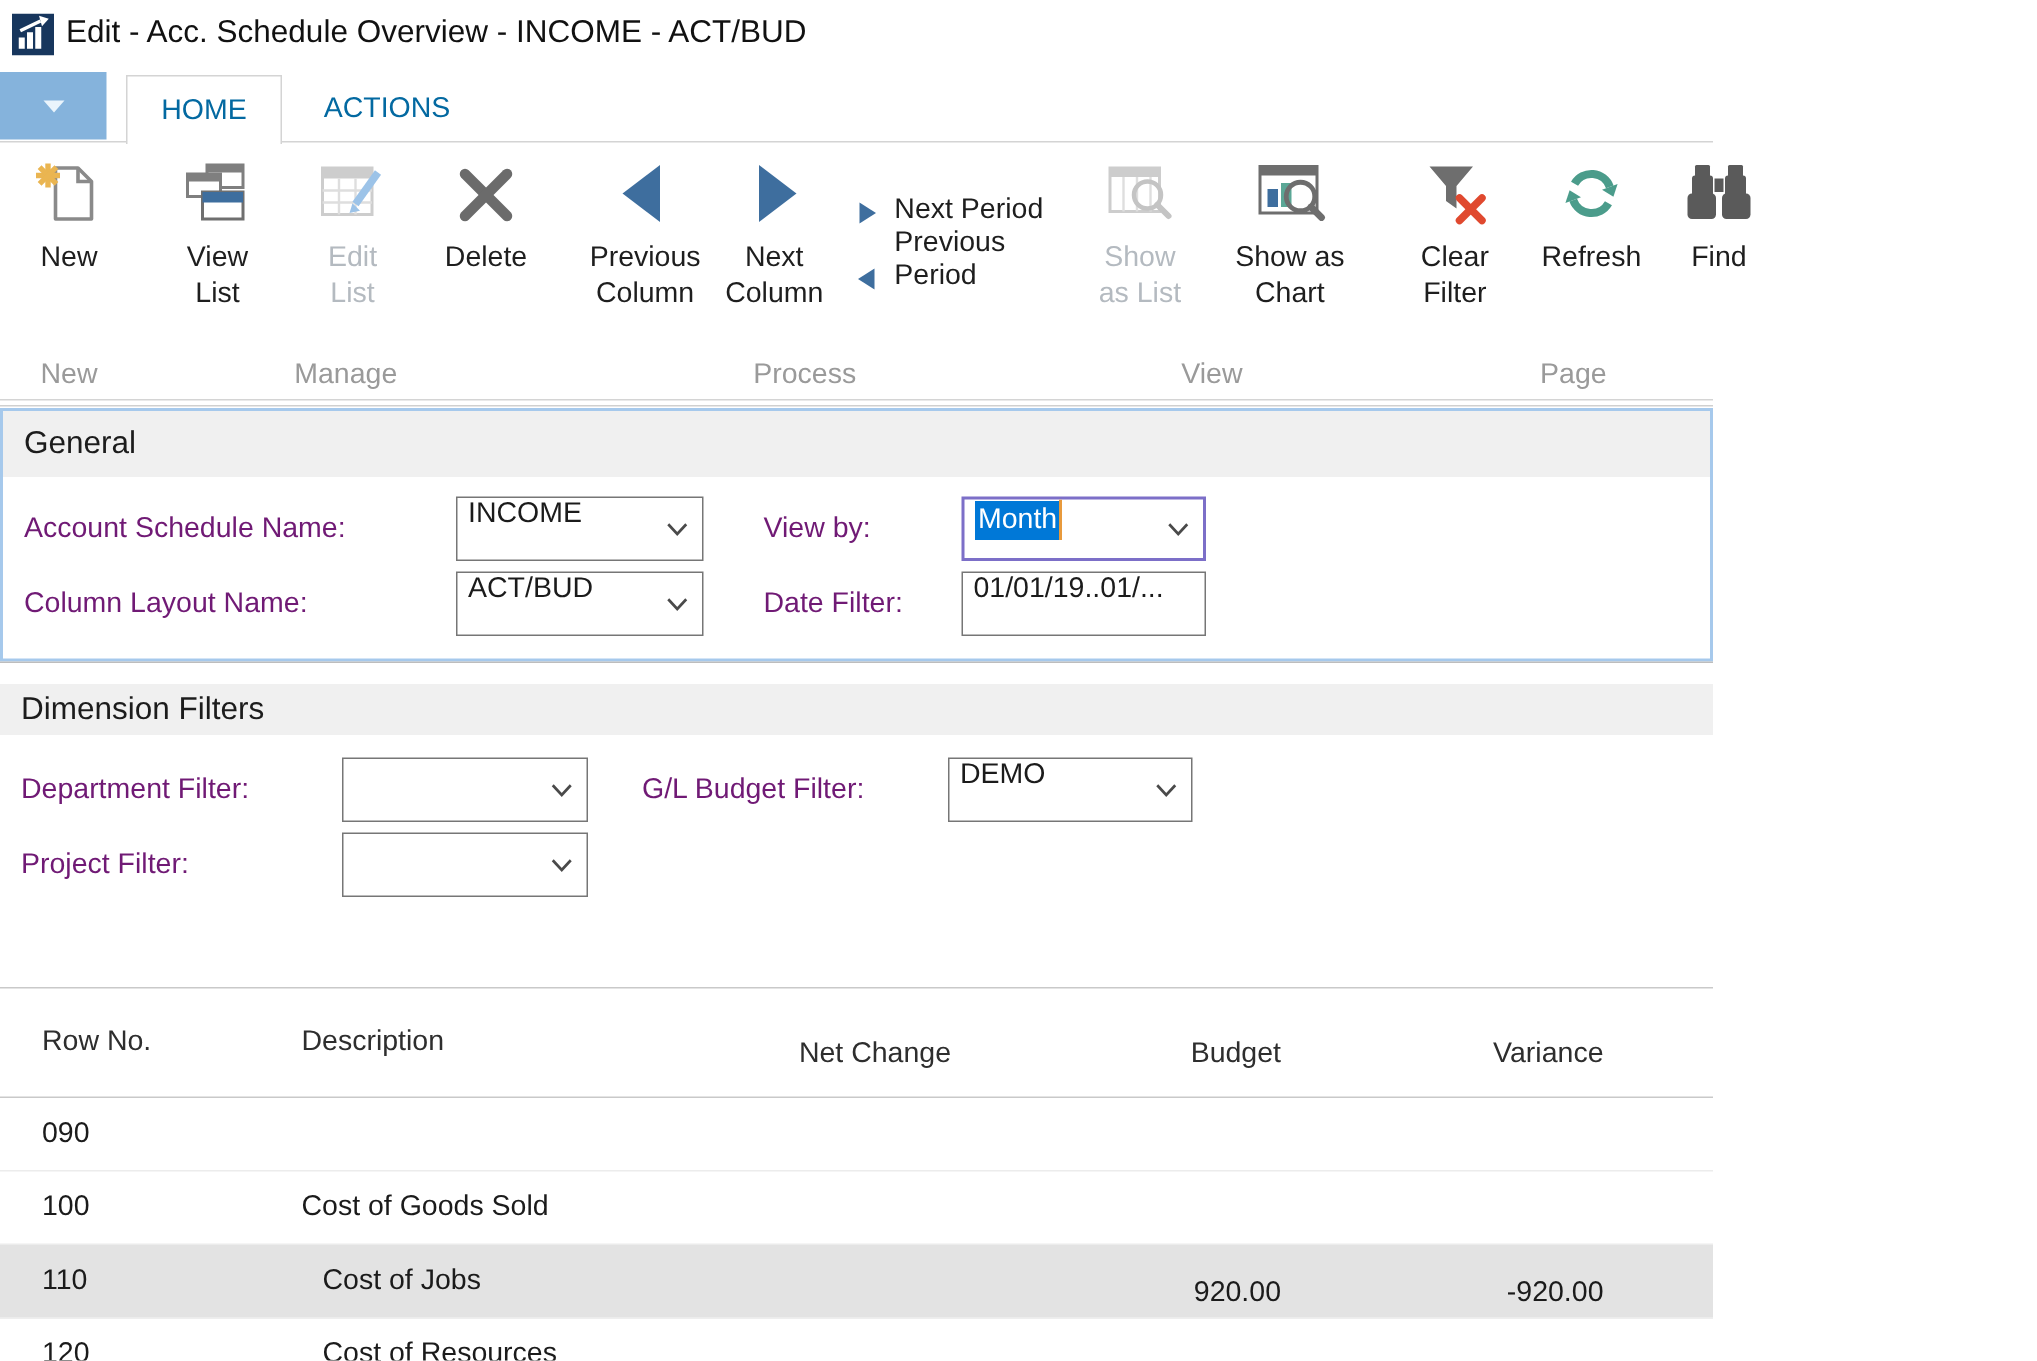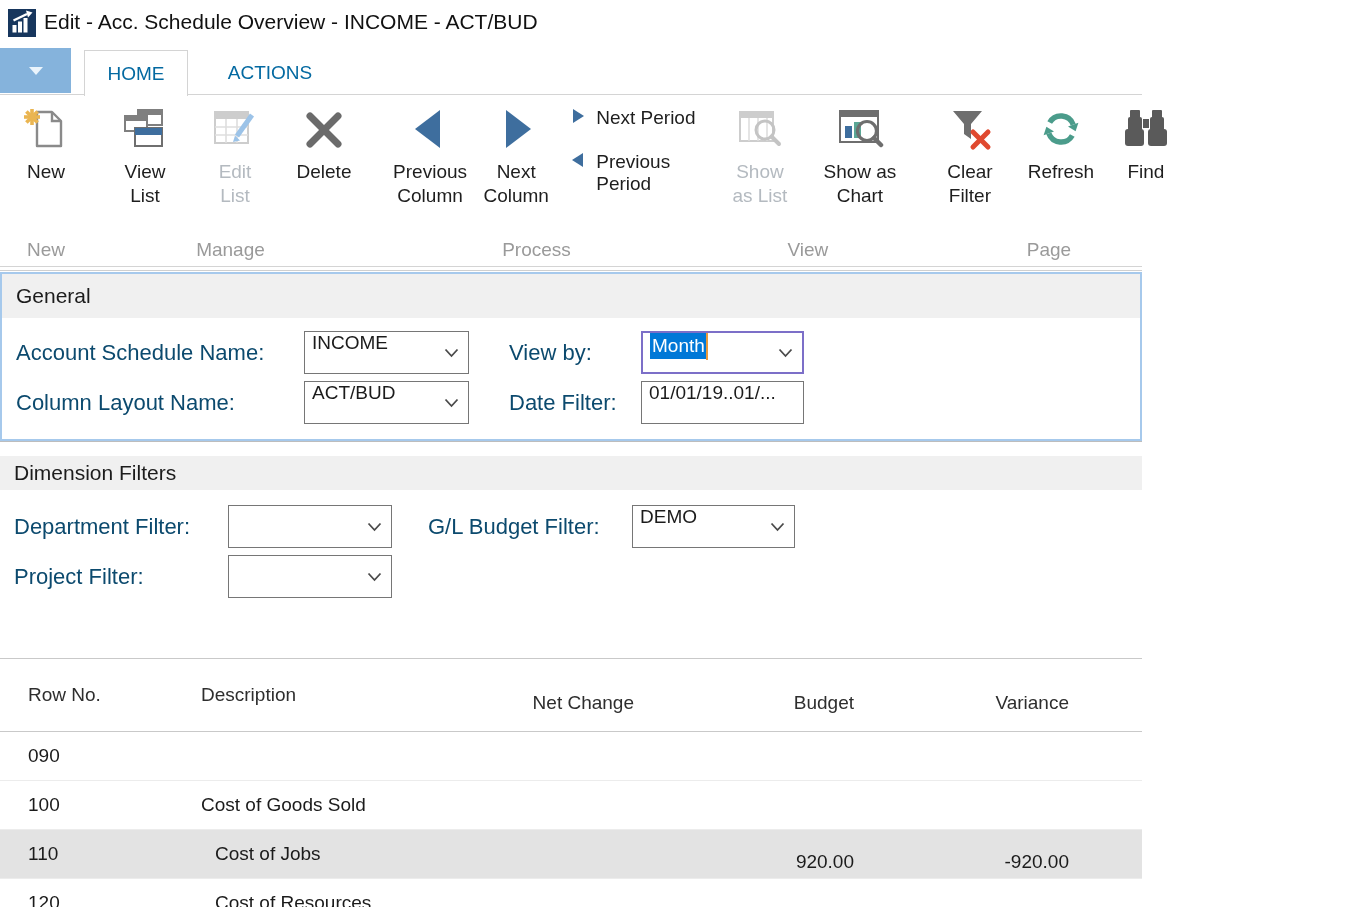--- a/index.html
+++ b/index.html
@@ -16,21 +16,21 @@
 
   
   .tabbar { position:absolute; top:48px; left:0; width:100%; height:47px;
             border-bottom:1px solid #d4d4d4; background:#fff; z-index:3; }
   .menu-btn { position:absolute; left:0; top:0; width:71px; height:45px; background:#85B3DC;
               display:flex; align-items:center; justify-content:center; cursor:default; }
   .tab { position:absolute; top:2px; height:46px; display:flex; align-items:center;
          justify-content:center; font-size:19px; color:#0369a1; z-index:4; }
   .tab.active { left:84px; width:104px; background:#fff;
                 border:1px solid #d4d4d4; border-bottom:none; }
-  .tab.plain { left:200px; width:140px; }
+  .tab.plain { left:188px; width:140px; }
 
   
   .ribbon { position:absolute; top:95px; left:0; width:100%; height:172px; background:#fff;
             border-bottom:1px solid #d4d4d4; display:flex; z-index:2; }
   .rgroup { position:relative; height:100%; }
   .g-new{width:118px}.g-manage{width:288px}.g-process{width:448px}.g-view{width:221px}.g-page{flex:1}
   .vsep { width:1px; background:#dcdcdc; margin:6px 0 9px 0; }
   .glabel { position:absolute; bottom:5px; left:0; right:0; text-align:center;
             font-size:19px; color:#9a9a9a; }
   .rbuttons { display:flex; justify-content:center; padding-top:6px; }
@@ -39,33 +39,33 @@
   .g-view .rbuttons{padding-left:8px}
   .g-page .rbuttons{padding-left:12px}
   .g-process .rbuttons{padding-left:18px}
   .rbtn { width:92px; display:flex; flex-direction:column; align-items:center; padding-top:4px; cursor:default; }
   .bw96{width:96px}.bw103{width:103px}.bw104{width:104px}.bw90{width:90px}.bw88{width:88px}.bw80{width:80px}
   .ricon { width:48px; height:48px; display:block; }
   .rlabel { margin-top:7px; font-size:19px; line-height:24px; text-align:center; color:#1e1e1e; }
   .lw48{max-width:48px}.lw62{max-width:62px}.lw84{max-width:88px}
   .rbtn.disabled .rlabel { color:#b4bac0; }
   .small-col { margin-left:10px; padding-top:6px; }
-  .sbtn { display:flex; align-items:flex-start; gap:9px; height:44px; font-size:19px; color:#1e1e1e; cursor:default; }
+  .sbtn { display:flex; align-items:flex-end; gap:9px; height:44px; font-size:19px; color:#1e1e1e; cursor:default; }
 
   
   .hairline { position:absolute; left:0; width:100%; height:1px; background:#d0d0d0; }
   .section { position:absolute; left:0; width:100%; background:#fff; }
   #general { top:272px; height:169px; border:2px solid #A6C9EC; }
   #dimfilters { top:442px; height:178px; }
   .section-header { background:#f0f0f0; padding-left:14px; font-size:21px; color:#1c1c1c;
                     display:flex; align-items:center;text-align:right; }
   #general .section-header { height:44px; }
   #dimfilters .section-header { position:absolute; top:14px; left:0; right:0; height:34px; }
   .fline { position:absolute; display:flex; align-items:center; height:43px; left:14px; }
-  .flabel { font-size:22px; color:#0c4a6e; white-space:nowrap; }
+  .flabel { font-size:19px; color:#701a75; white-space:nowrap; }
   .w286{width:288px}.w132{width:132px;margin-left:40px}.w214{width:214px}.w204{width:204px;margin-left:36px}
   .combo,.textbox { height:43px; border:1px solid #767676; background:#fff;
                     display:flex; align-items:flex-start; position:relative; }
   .w165{width:165px}.w163{width:163px}.w164{width:164px}
   .combo-value { padding-left:7px; font-size:19px; white-space:nowrap; overflow:hidden; }
   .combo-chevron { position:absolute; right:9px; top:50%; transform:translateY(-50%); line-height:0; }
   .combo.focused { border:2px solid #7C6FC8; }
   .sel { background:#0078D7; color:#fff; padding:2px 1px 3px 2px; }
   .caret { display:inline-block; width:2px; height:27px; background:#E89A3C; vertical-align:middle; }
 

